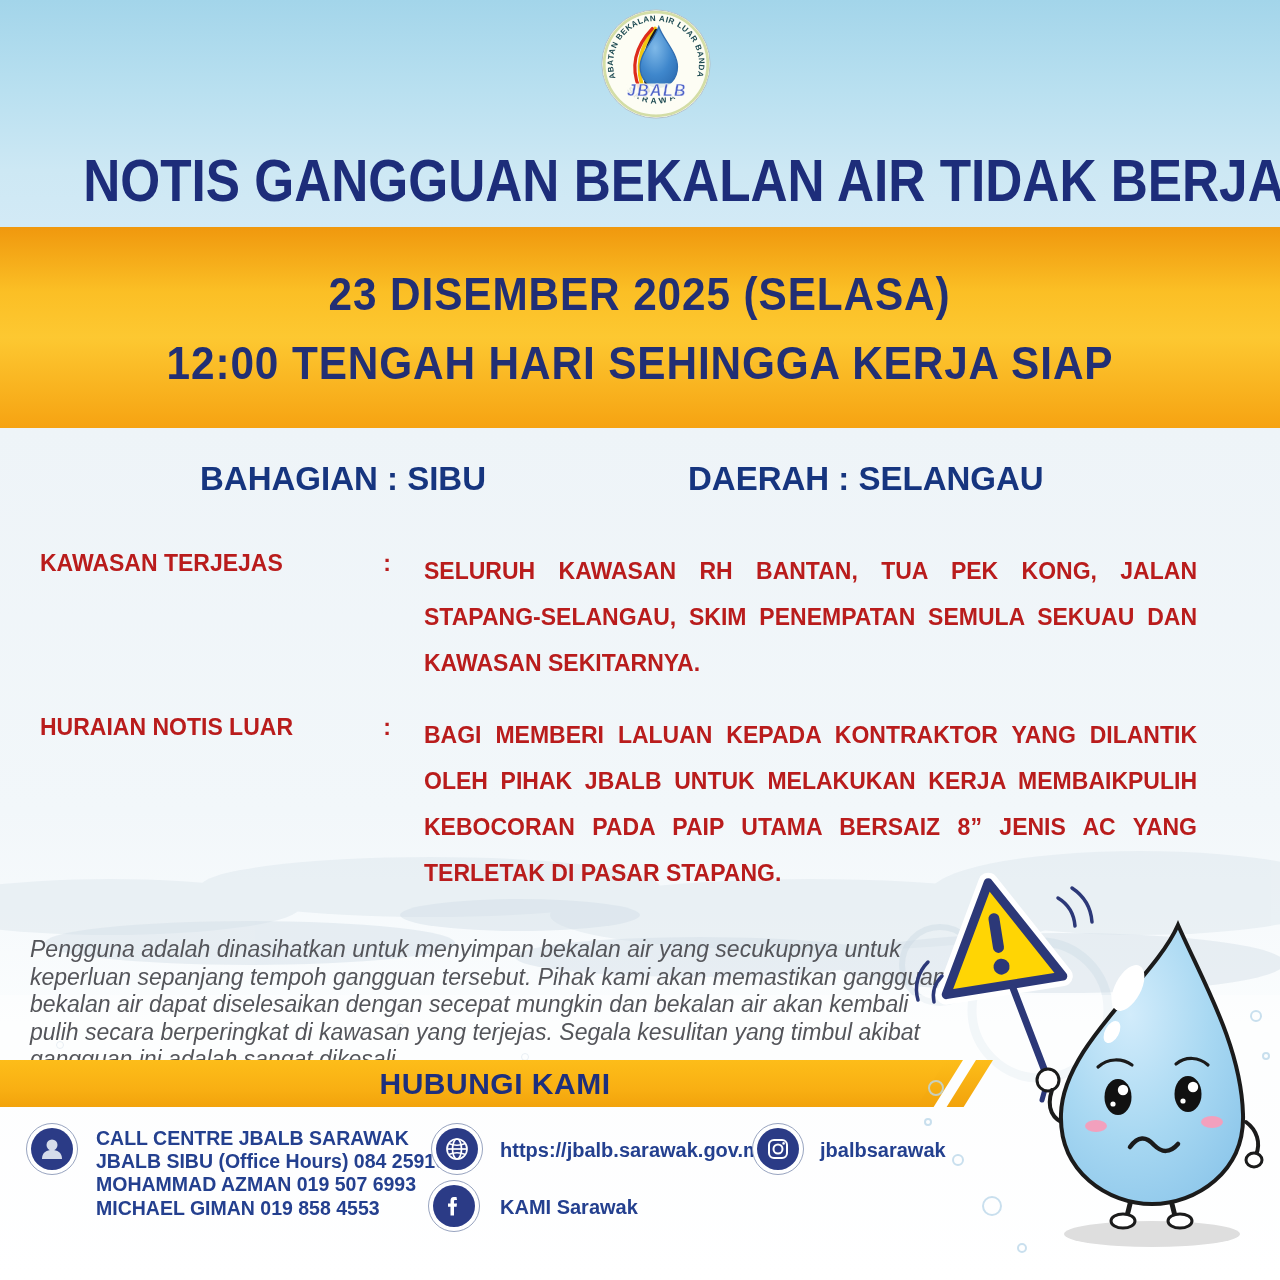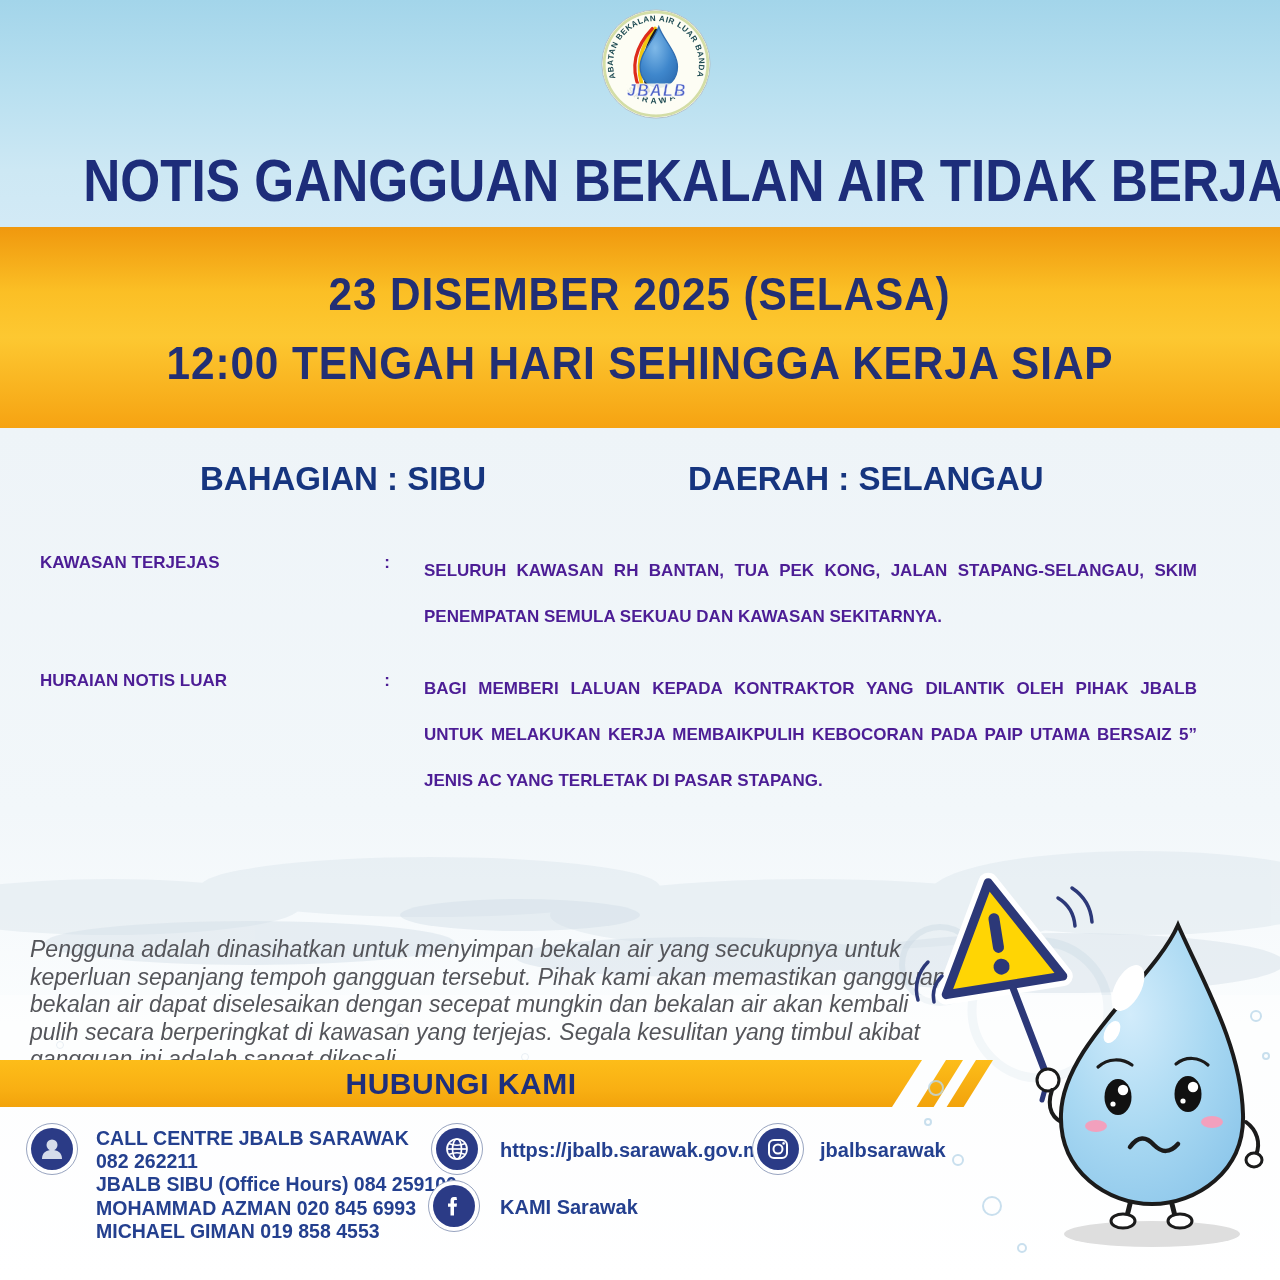--- a/index.html
+++ b/index.html
@@ -24,32 +24,32 @@
   
   .content-bg{position:absolute;top:428px;left:0;width:1280px;height:852px;
        background:linear-gradient(180deg,#eef4f8 0%,#f2f7fa 45%,#fbfdfe 70%,#ffffff 100%);}
   .loc{position:absolute;top:460px;font-weight:bold;font-size:33px;color:#16357f;white-space:nowrap;}
   .loc-bahagian{left:200px;}
   .loc-daerah{left:688px;}
 
   .details{position:absolute;left:40px;top:540px;width:1165px;z-index:2;}
   .detail-row{display:grid;grid-template-columns:318px 58px 1fr;margin-bottom:10px;}
   .detail-label,.detail-colon,.detail-value{
-       font-weight:bold;font-size:17px;line-height:46px;color:#4c1d95;}
+       font-weight:bold;font-size:23px;line-height:46px;color:#b91c1c;}
   .detail-colon{text-align:center;}
   .detail-value{text-align:justify;margin:8px;}
 
   .advisory{position:absolute;left:30px;top:936px;width:925px;margin:0;z-index:2;
        font-style:italic;font-size:23px;line-height:27.6px;color:#54555a;}
 
   
   .gold-banner{position:absolute;left:0;top:1060px;width:922px;height:47px;z-index:2;
        background:linear-gradient(180deg,#fdbd19 0%,#f9b013 60%,#f2a30c 100%);
        clip-path:polygon(0 0,100% 0,calc(100% - 30px) 100%,0 100%);
-       display:flex;align-items:center;justify-content:center;}
+       display:flex;align-items:center;justify-content:center;padding-left:34px;}
   .gold-banner span{font-weight:bold;font-size:30px;color:#1e2f7c;letter-spacing:.5px;}
   .stripe{position:absolute;top:1060px;width:17px;height:47px;z-index:2;
        background:linear-gradient(180deg,#fdbd19,#f2a30c);
        transform:skewX(-32deg);transform-origin:0 0;}
   .stripe.s1{left:946px;}
   .stripe.s2{left:976px;}
 
   
   .cicon{position:absolute;width:52px;height:52px;border-radius:50%;z-index:2;
        background:#ffffff;border:1.5px solid #98a4c0;box-sizing:border-box;
@@ -137,21 +137,21 @@
 
   <div class="details">
     <div class="detail-row">
       <div class="detail-label">KAWASAN TERJEJAS</div>
       <div class="detail-colon">:</div>
       <p class="detail-value">SELURUH KAWASAN RH BANTAN, TUA PEK KONG, JALAN STAPANG-SELANGAU, SKIM PENEMPATAN SEMULA SEKUAU DAN KAWASAN SEKITARNYA.</p>
     </div>
     <div class="detail-row">
       <div class="detail-label">HURAIAN NOTIS LUAR</div>
       <div class="detail-colon">:</div>
-      <p class="detail-value">BAGI MEMBERI LALUAN KEPADA KONTRAKTOR YANG DILANTIK OLEH PIHAK JBALB UNTUK MELAKUKAN KERJA MEMBAIKPULIH KEBOCORAN PADA PAIP UTAMA BERSAIZ 5” JENIS AC YANG TERLETAK DI PASAR STAPANG.</p>
+      <p class="detail-value">BAGI MEMBERI LALUAN KEPADA KONTRAKTOR YANG DILANTIK OLEH PIHAK JBALB UNTUK MELAKUKAN KERJA MEMBAIKPULIH KEBOCORAN PADA PAIP UTAMA BERSAIZ 8” JENIS AC YANG TERLETAK DI PASAR STAPANG.</p>
     </div>
   </div>
 
   <p class="advisory">Pengguna adalah dinasihatkan untuk menyimpan bekalan air yang secukupnya untuk keperluan sepanjang tempoh gangguan tersebut. Pihak kami akan memastikan gangguan bekalan air dapat diselesaikan dengan secepat mungkin dan bekalan air akan kembali pulih secara berperingkat di kawasan yang terjejas. Segala kesulitan yang timbul akibat gangguan ini adalah sangat dikesali.</p>
 
   <div class="gold-banner">
     <span>HUBUNGI KAMI</span>
   </div>
   <div class="stripe s1"></div>
   <div class="stripe s2"></div>
@@ -159,23 +159,22 @@
   <div class="cicon" style="left:26px;top:1123px;">
     <div class="inner">
       <svg width="28" height="28" viewBox="0 0 28 28">
         <circle cx="14" cy="10" r="5.5" fill="#d6dcea"></circle>
         <path d="M4,24 C4,17 9,15 14,15 C19,15 24,17 24,24 Z" fill="#d6dcea"></path>
       </svg>
     </div>
   </div>
   <div class="ctext phone-block">
     <div>CALL CENTRE JBALB SARAWAK</div>
-    <div>082 262211</div>
     <div>JBALB SIBU (Office Hours) 084 259100</div>
-    <div>MOHAMMAD AZMAN 020 845 6993</div>
+    <div>MOHAMMAD AZMAN 019 507 6993</div>
     <div>MICHAEL GIMAN 019 858 4553</div>
   </div>
 
   <div class="cicon" style="left:431px;top:1123px;">
     <div class="inner">
       <svg width="28" height="28" viewBox="0 0 28 28" fill="none" stroke="#ffffff" stroke-width="1.7">
         <circle cx="14" cy="14" r="10"></circle>
         <ellipse cx="14" cy="14" rx="4.5" ry="10"></ellipse>
         <line x1="4" y1="14" x2="24" y2="14"></line>
         <path d="M5.5,8.5 Q14,12 22.5,8.5"></path>

